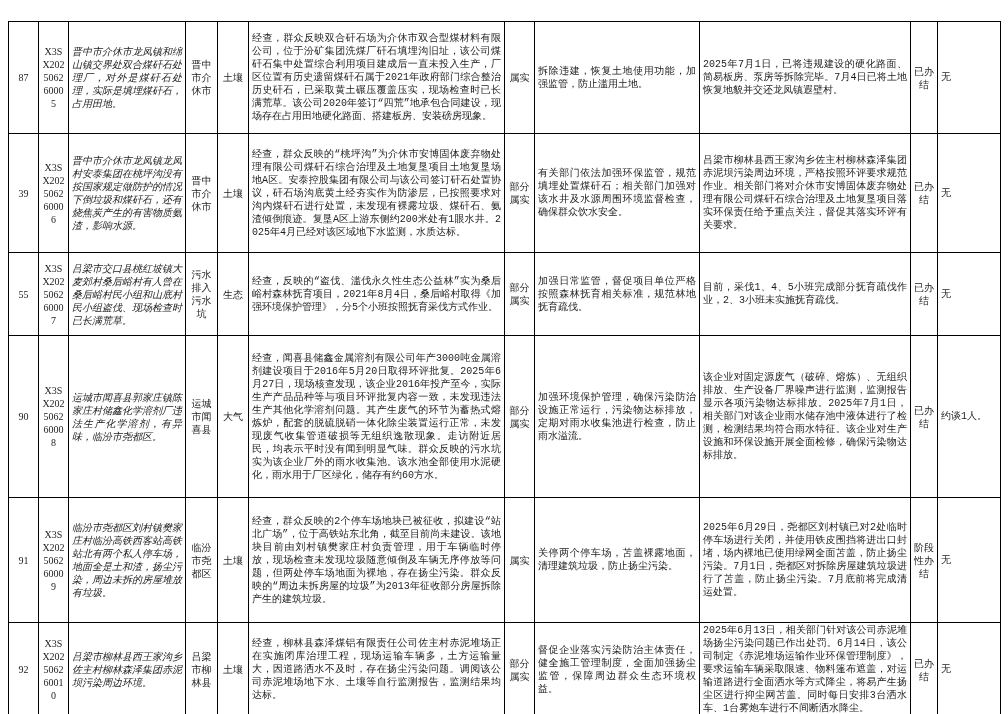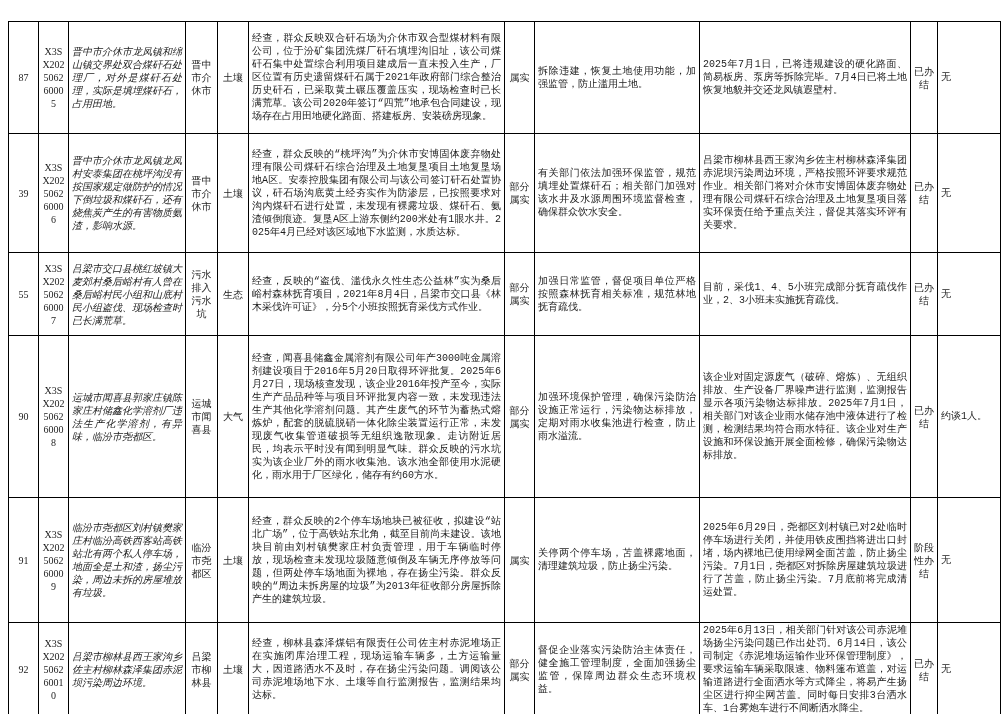--- a/index.html
+++ b/index.html
@@ -91,21 +91,21 @@
       <td class="center">已办结</td>
       <td class="longtext">无</td>
     </tr>
 
     <tr>
       <td class="center">55</td>
       <td class="code">X3SX202506260007</td>
       <td class="complaint">吕梁市交口县桃红坡镇大麦郊村桑后峪村有人曾在桑后峪村民小组和山底村民小组盗伐、现场检查时已长满荒草。</td>
       <td class="center">污水排入污水坑</td>
       <td class="center">生态</td>
-      <td class="longtext">经查，反映的“盗伐、滥伐永久性生态公益林”实为桑后峪村森林抚育项目，2021年8月4日，吕梁市交口县《林木采伐许可证》，分5个小班按照抚育采伐方式作业。</td>
+      <td class="longtext">经查，反映的“盗伐、滥伐永久性生态公益林”实为桑后峪村森林抚育项目，2021年8月4日，桑后峪村取得《加强环境保护管理》，分5个小班按照抚育采伐方式作业。</td>
       <td class="center">部分属实</td>
       <td class="longtext">加强日常监管，督促项目单位严格按照森林抚育相关标准，规范林地抚育疏伐。</td>
       <td class="longtext">目前，采伐1、4、5小班完成部分抚育疏伐作业，2、3小班未实施抚育疏伐。</td>
       <td class="center">已办结</td>
       <td class="longtext">无</td>
     </tr>
 
     <tr>
       <td class="center">90</td>
       <td class="code">X3SX202506260008</td>

